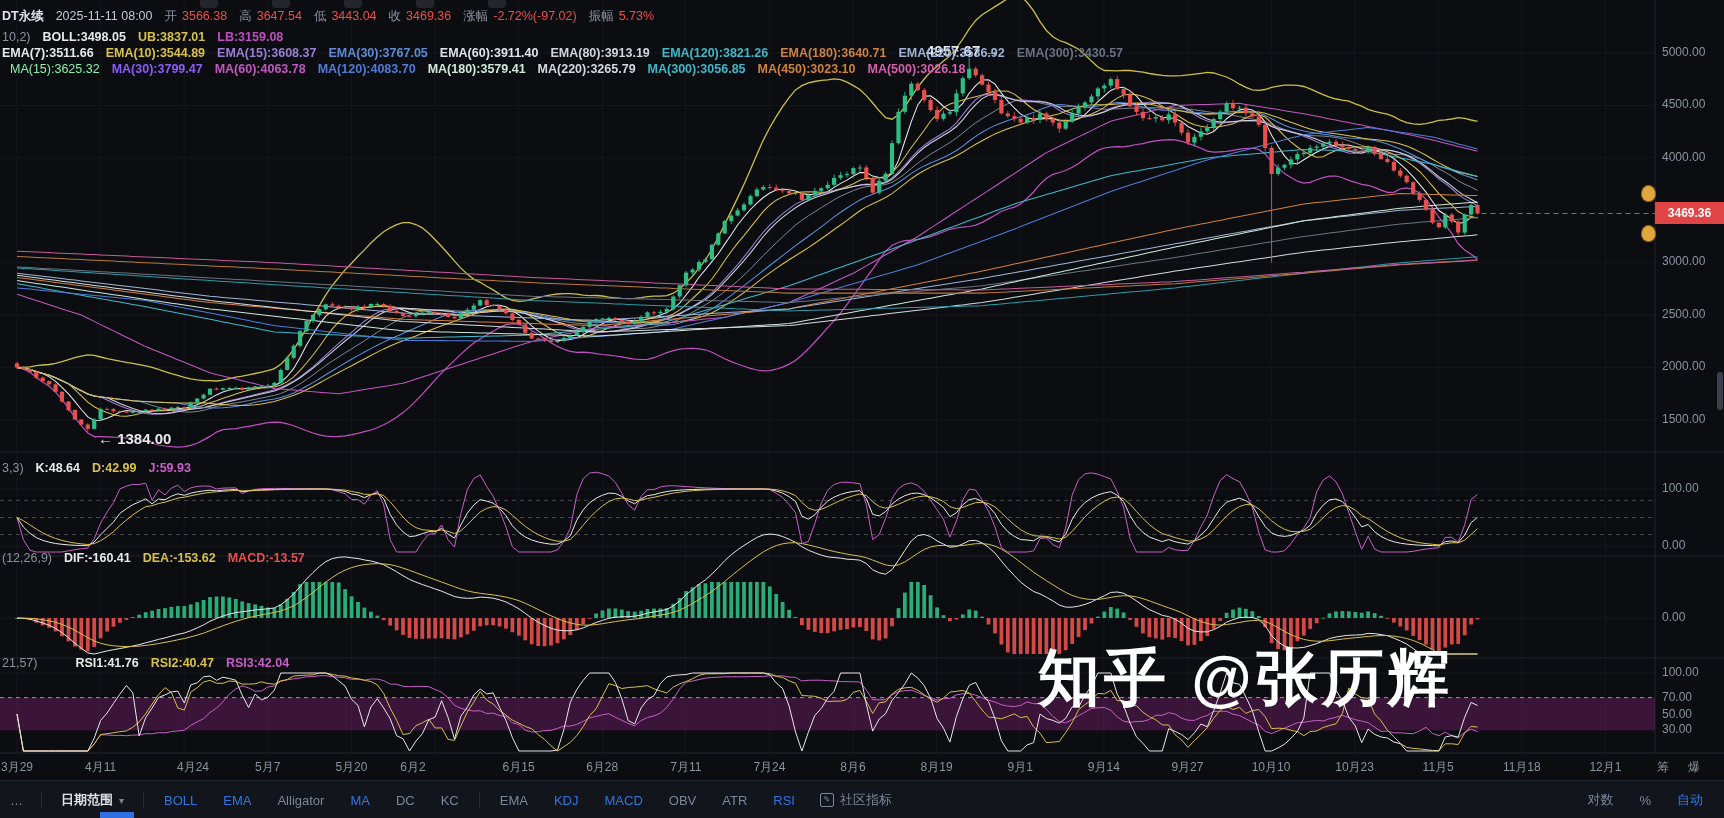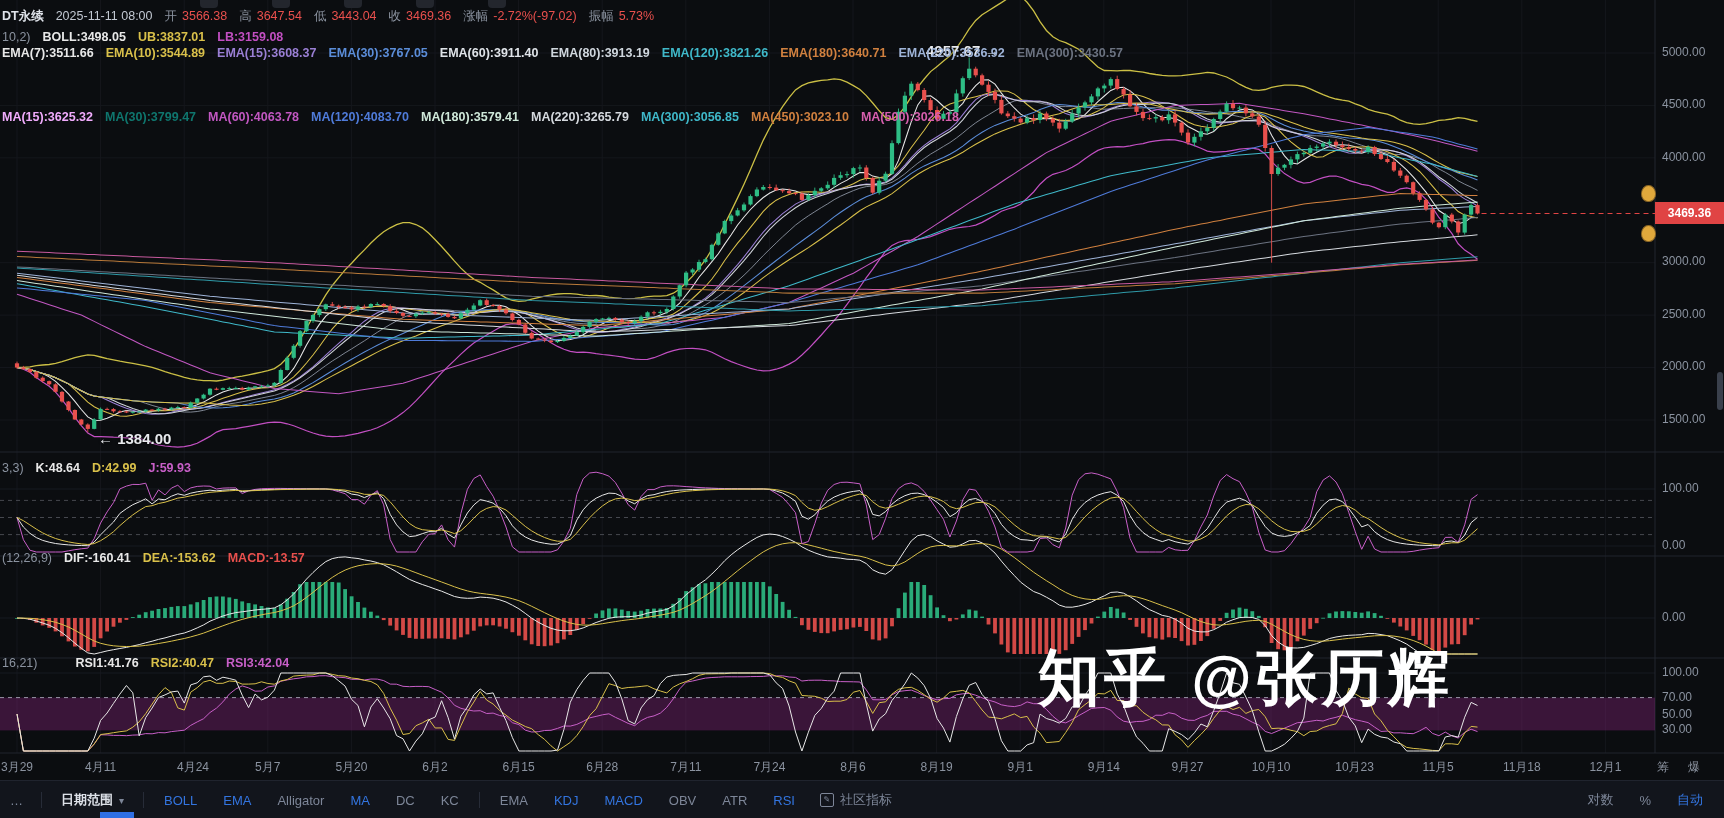--- a/index.html
+++ b/index.html
@@ -854,22 +854,22 @@
       <span style="color: rgb(154, 127, 212); font-weight: 600;">EMA(15):3608.37</span>
       <span style="color: rgb(91, 141, 217); font-weight: 600;">EMA(30):3767.05</span>
       <span style="color: rgb(223, 227, 232); font-weight: 600;">EMA(60):3911.40</span>
       <span style="color: rgb(207, 214, 221); font-weight: 600;">EMA(80):3913.19</span>
       <span style="color: rgb(63, 184, 201); font-weight: 600;">EMA(120):3821.26</span>
       <span style="color: rgb(208, 128, 63); font-weight: 600;">EMA(180):3640.71</span>
       <span style="color: rgb(159, 180, 216); font-weight: 600;">EMA(220):3536.92</span>
       <span style="color: rgb(107, 114, 128); font-weight: 600;">EMA(300):3430.57</span>
     </div>
   <div class="hdr-row" id="row4" style="left:2px;top:62px;">
-      <span style="color: #f0abfc; font-weight: 700;">MA(15):3625.32</span>
-      <span style="color: #0f766e; font-weight: 600; margin-top: 48px;">MA(30):3799.47</span>
+      <span style="color: #86efac; font-weight: 400; margin-left: 8px;">MA(15):3625.32</span>
+      <span style="color: #8b5cf6; font-weight: 600;">MA(30):3799.47</span>
       <span style="color: rgb(194, 87, 194); font-weight: 600;">MA(60):4063.78</span>
       <span style="color: rgb(79, 123, 217); font-weight: 600;">MA(120):4083.70</span>
       <span style="color: rgb(207, 232, 217); font-weight: 600;">MA(180):3579.41</span>
       <span style="color: rgb(213, 217, 222); font-weight: 600;">MA(220):3265.79</span>
       <span style="color: rgb(63, 184, 201); font-weight: 600;">MA(300):3056.85</span>
       <span style="color: rgb(208, 128, 63); font-weight: 600;">MA(450):3023.10</span>
       <span style="color: rgb(215, 95, 174); font-weight: 600;">MA(500):3026.18</span>
     </div>
 
   <div class="hdr-row" id="kdjRow" style="left:2px;top:461px;">
@@ -878,21 +878,21 @@
       <span style="color: rgb(217, 192, 74); font-weight: 600;">D:42.99</span>
       <span style="color: rgb(200, 95, 200); font-weight: 600;">J:59.93</span>
     </div>
   <div class="hdr-row" id="macdRow" style="left:2px;top:551px;">
       <span style="color: rgb(139, 147, 160); font-weight: 400;">(12,26,9)</span>
       <span style="color: rgb(232, 232, 232); font-weight: 600;">DIF:-160.41</span>
       <span style="color: rgb(217, 192, 74); font-weight: 600;">DEA:-153.62</span>
       <span style="color: rgb(233, 80, 77); font-weight: 600;">MACD:-13.57</span>
     </div>
   <div class="hdr-row" id="rsiRow" style="left:2px;top:656px;">
-      <span style="color: rgb(139, 147, 160); font-weight: 400;">16,21)</span>
+      <span style="color: rgb(139, 147, 160); font-weight: 400;">21,57)</span>
       <span style="color: rgb(232, 232, 232); font-weight: 600; padding-left: 26px;">RSI1:41.76</span>
       <span style="color: rgb(217, 192, 74); font-weight: 600;">RSI2:40.47</span>
       <span style="color: rgb(200, 95, 200); font-weight: 600;">RSI3:42.04</span>
     </div>
 
   <div class="ann" style="left:926px;top:42px;">4957.67 →</div>
   <div class="ann" style="left:98px;top:430px;">← 1384.00</div>
 
   <div id="priceAxis">
       <span style="top: 45px;">5000.00</span>
@@ -914,21 +914,21 @@
 
   <div class="alert-ic" style="left:1641px;top:185px;"></div>
   <div class="alert-ic" style="left:1641px;top:225px;"></div>
 
   <div id="timeAxis">
       <span style="left: 17px;">3月29</span>
       <span style="left: 100.6px;">4月11</span>
       <span style="left: 193px;">4月24</span>
       <span style="left: 267.8px;">5月7</span>
       <span style="left: 351.4px;">5月20</span>
-      <span style="left: 435px;">6月2</span>
+      <span style="left: 413px;">6月2</span>
       <span style="left: 518.6px;">6月15</span>
       <span style="left: 602.2px;">6月28</span>
       <span style="left: 685.8px;">7月11</span>
       <span style="left: 769.4px;">7月24</span>
       <span style="left: 853px;">8月6</span>
       <span style="left: 936.6px;">8月19</span>
       <span style="left: 1020.2px;">9月1</span>
       <span style="left: 1103.8px;">9月14</span>
       <span style="left: 1187.4px;">9月27</span>
       <span style="left: 1271px;">10月10</span>

